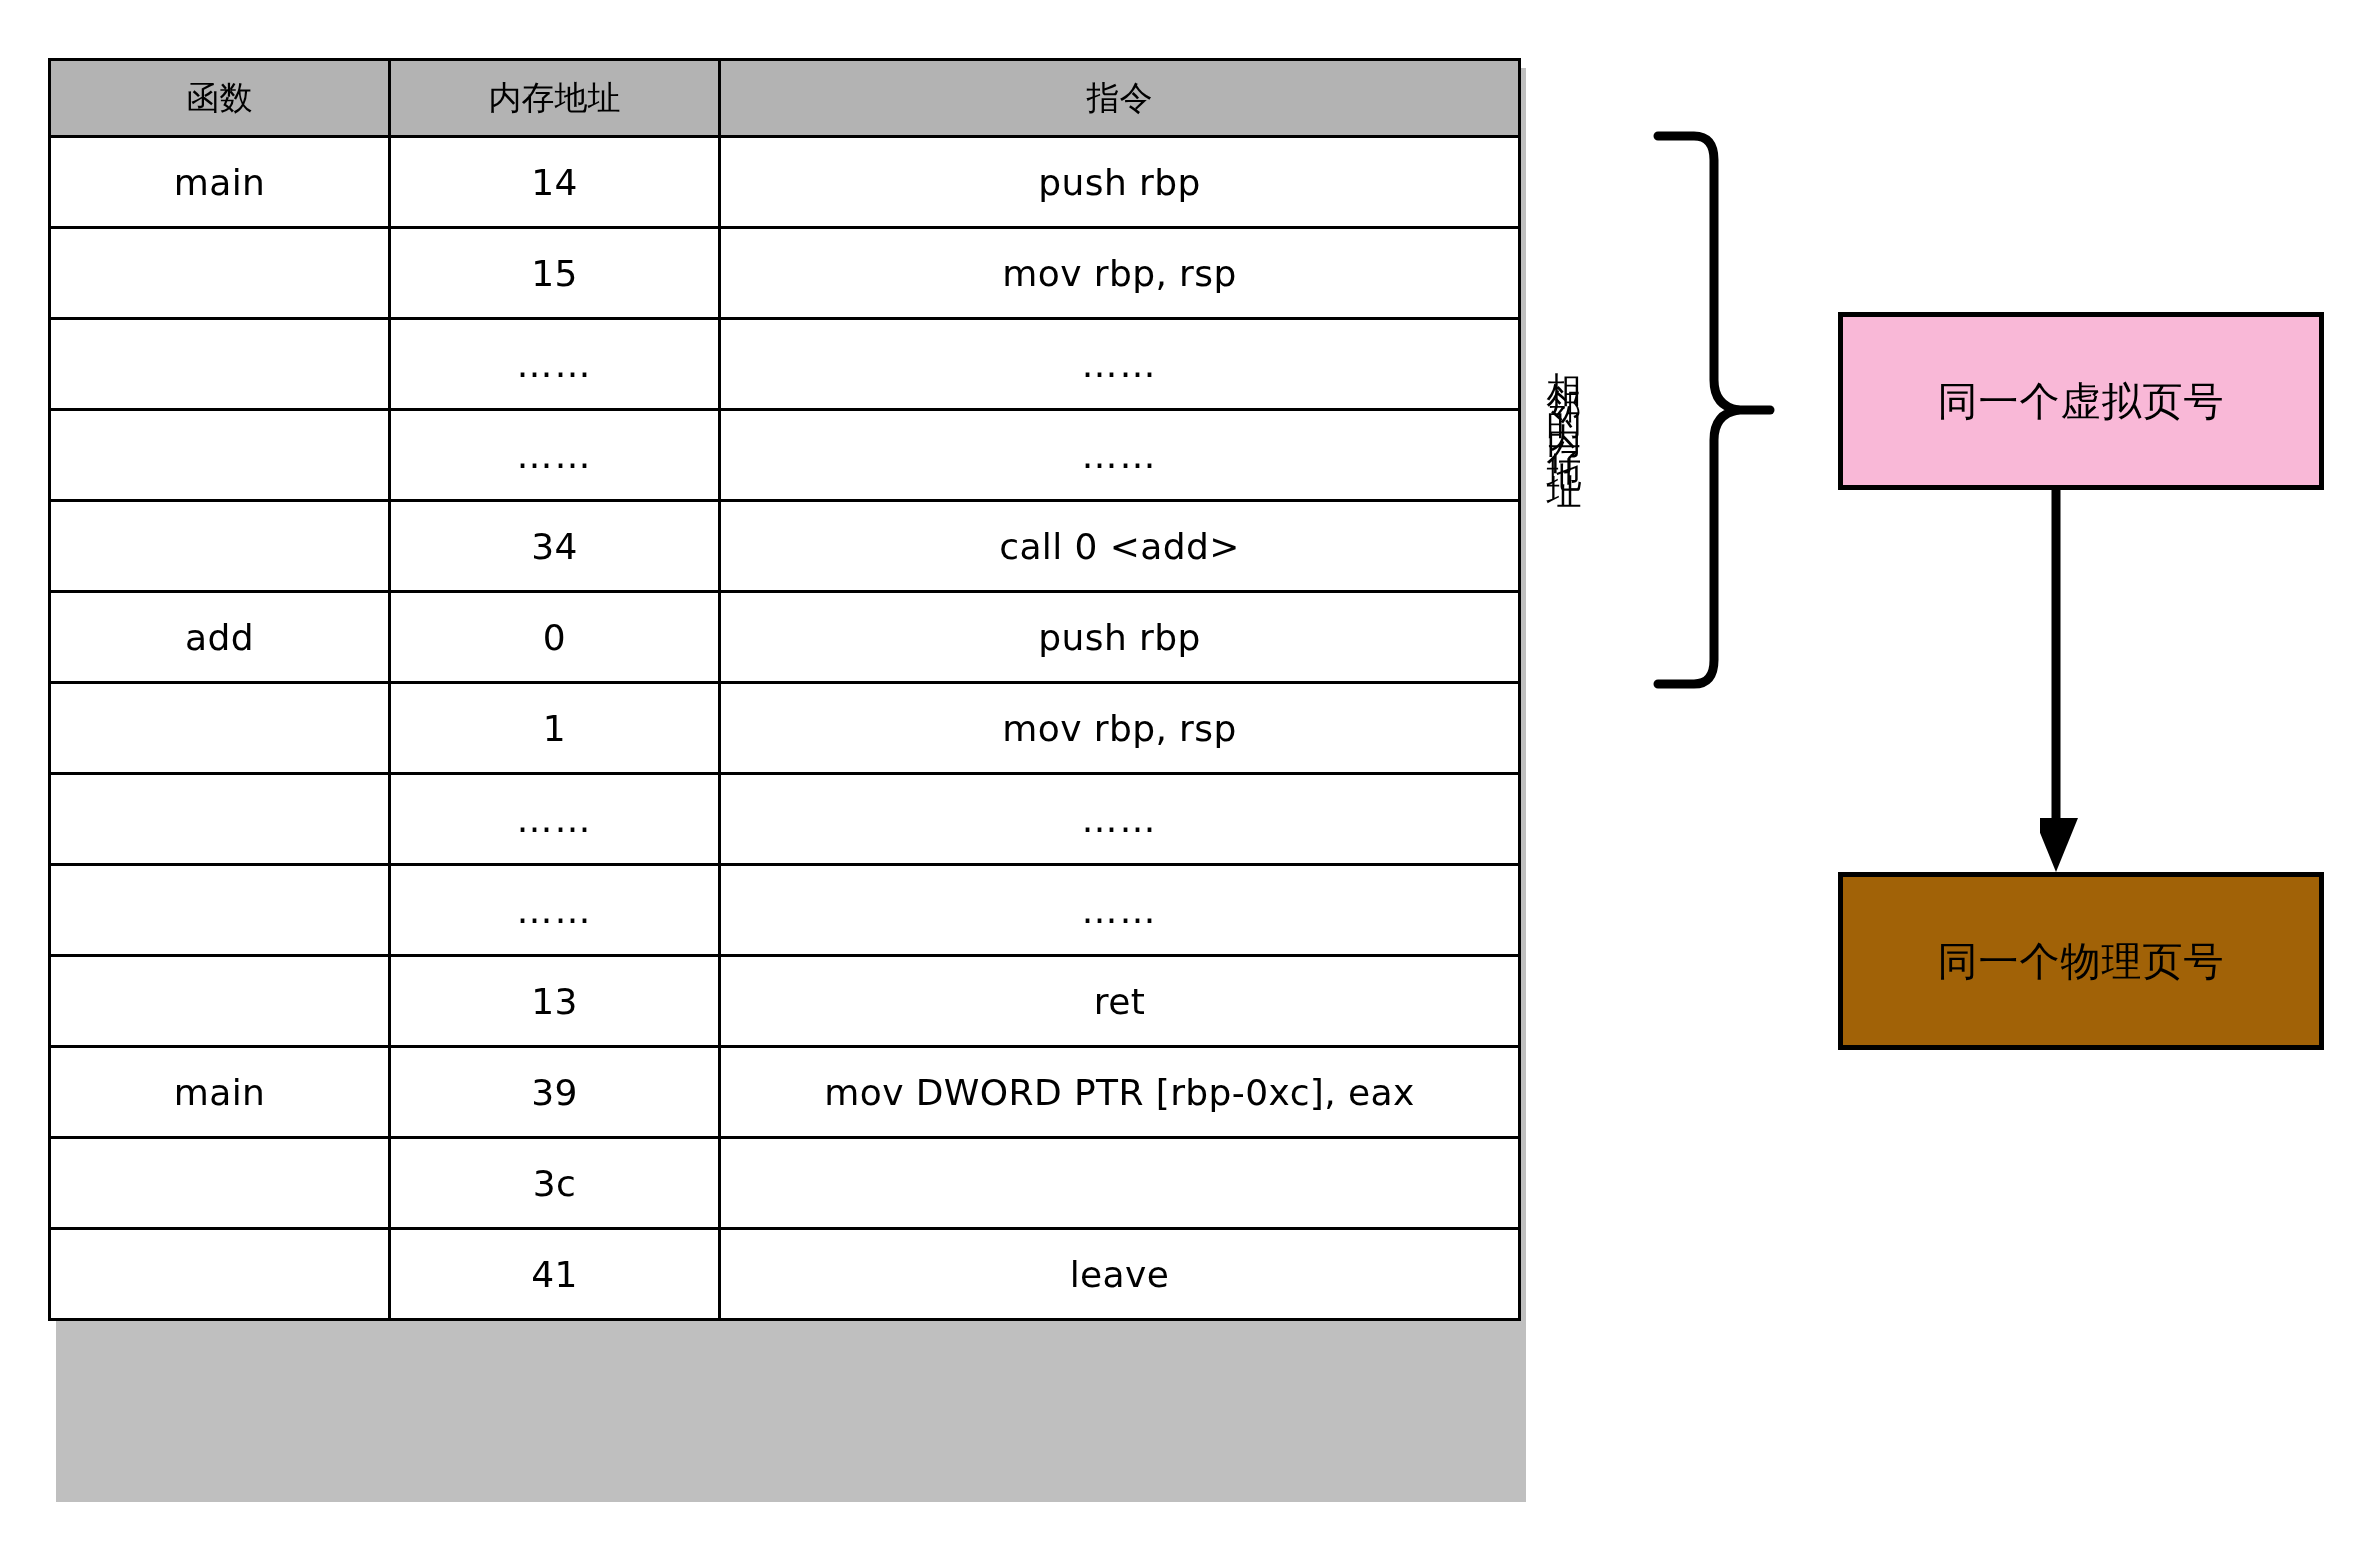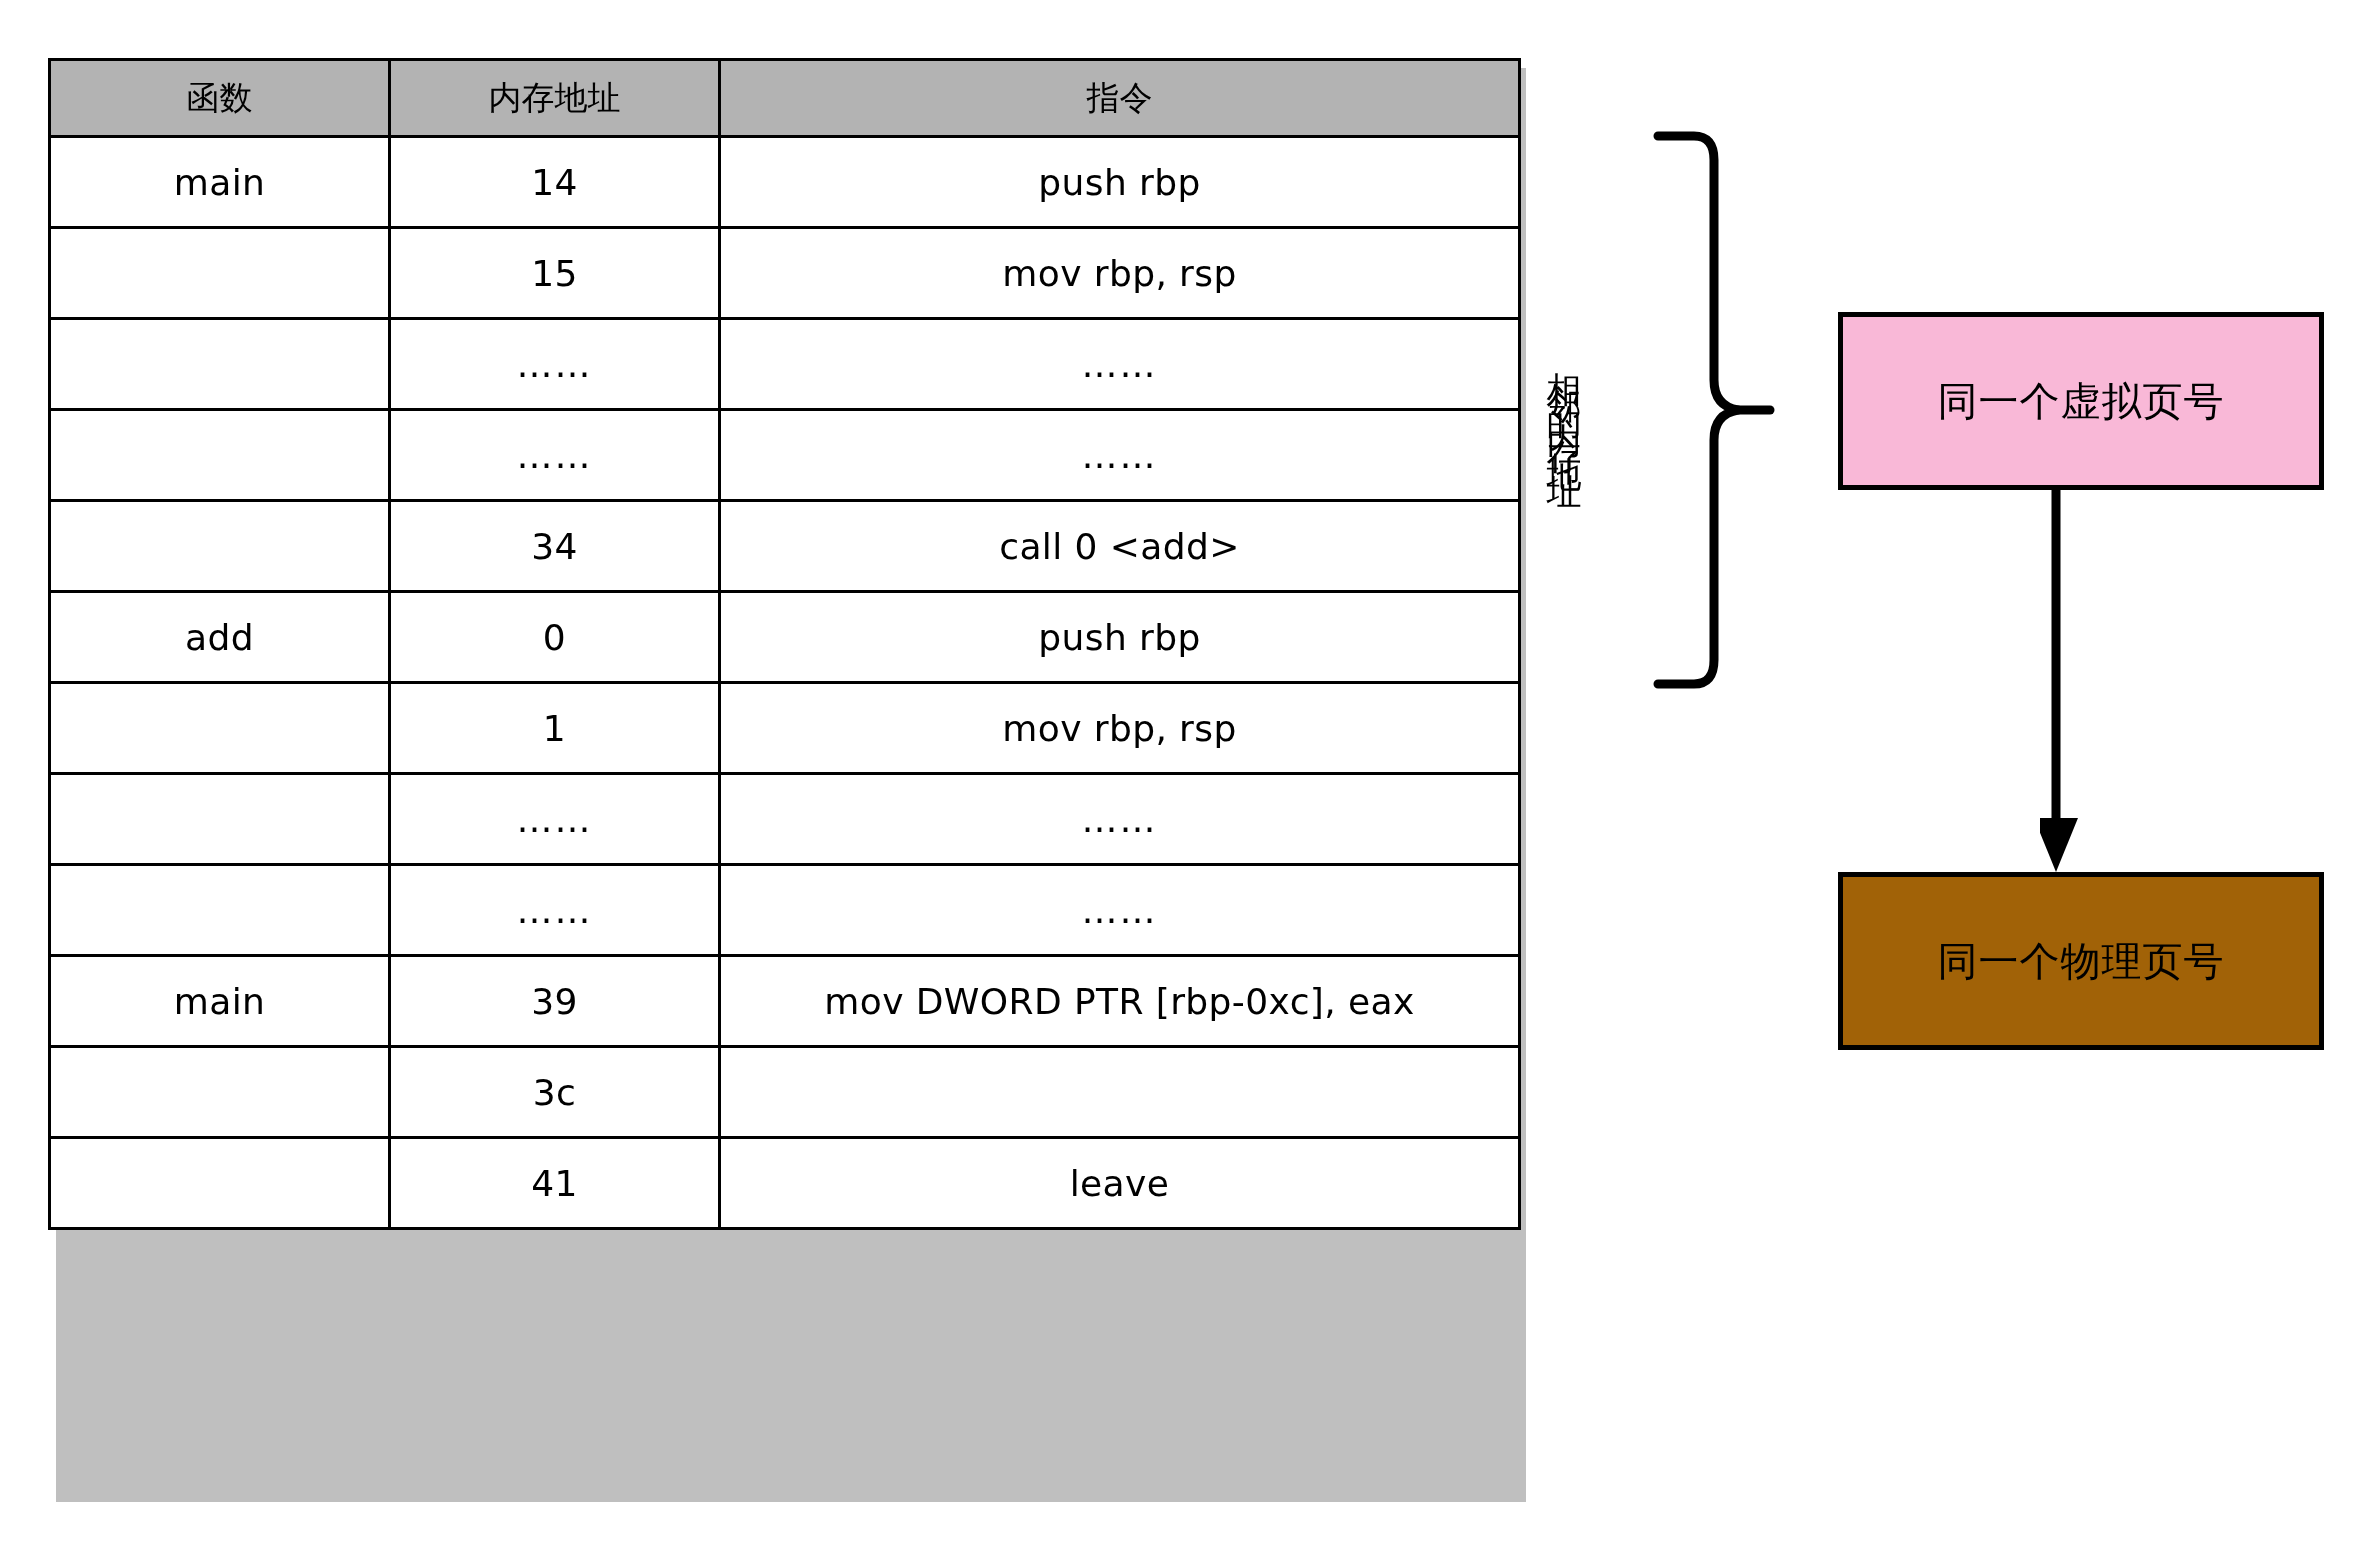--- a/index.html
+++ b/index.html
@@ -199,20 +199,25 @@
           <td class="cell-func"></td>
           <td class="cell-addr cell-dots">……</td>
           <td class="cell-inst cell-dots">……</td>
         </tr>
         <tr>
           <td class="cell-func"></td>
           <td class="cell-addr cell-dots">……</td>
           <td class="cell-inst cell-dots">……</td>
         </tr>
         <tr>
+          <td class="cell-func"></td>
+          <td class="cell-addr">13</td>
+          <td class="cell-inst">ret</td>
+        </tr>
+        <tr>
           <td class="cell-func">main</td>
           <td class="cell-addr">39</td>
           <td class="cell-inst">mov DWORD PTR [rbp-0xc],  eax</td>
         </tr>
         <tr>
           <td class="cell-func"></td>
           <td class="cell-addr">3c</td>
           <td class="cell-inst"></td>
         </tr>
         <tr>

